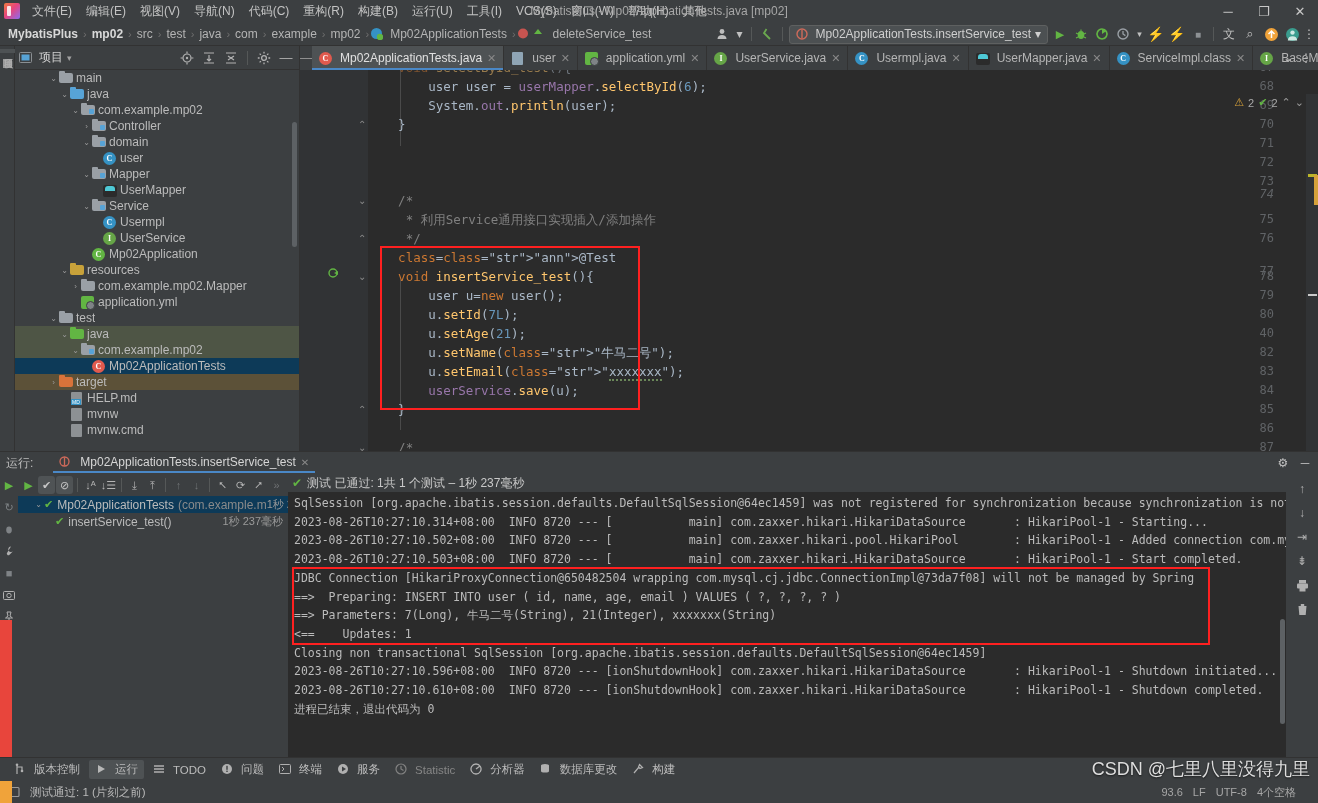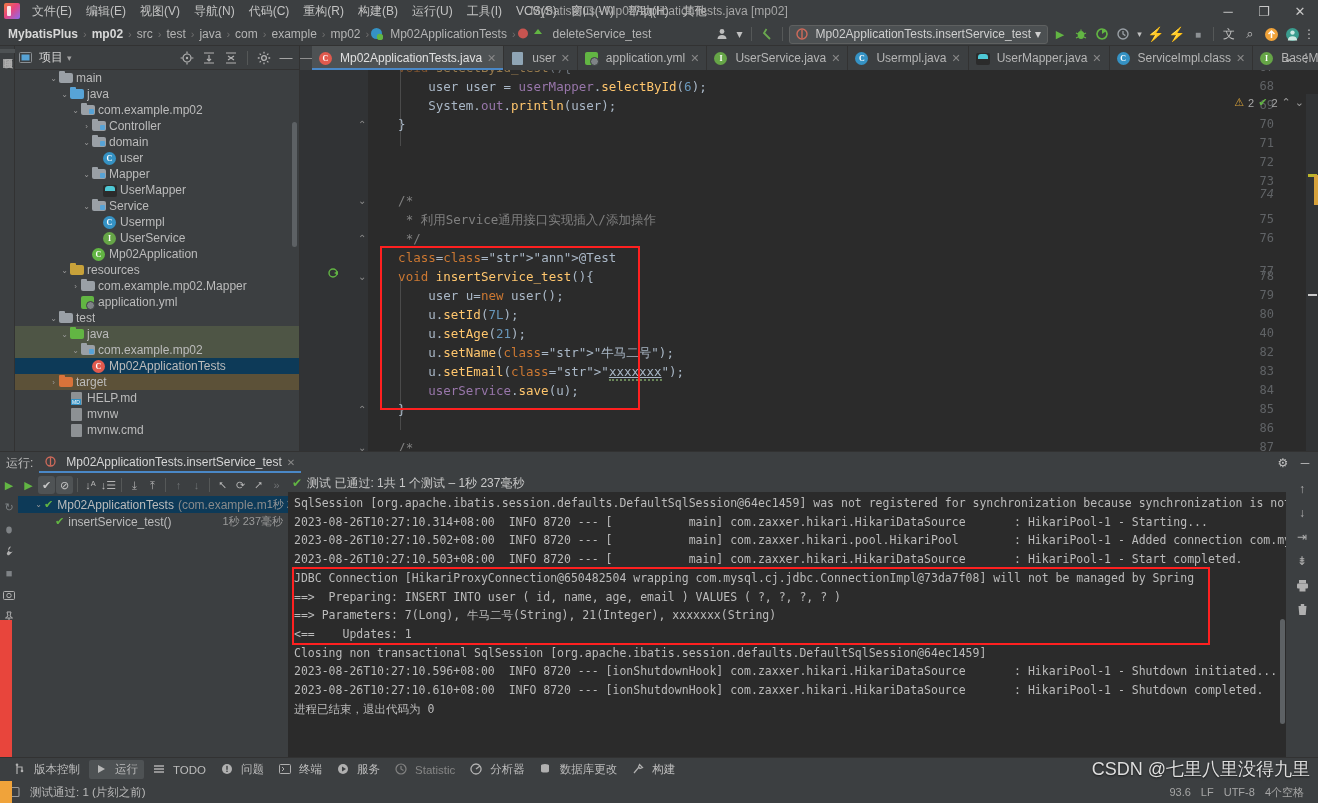--- a/index.html
+++ b/index.html
@@ -142,31 +142,31 @@
     white-space: pre;
   }
   .ln { position: absolute; right: 44px; font-family: "DejaVu Sans Mono", monospace;
         font-size: 12px; color: #606366; line-height: 19px; }
   .fold { position: absolute; left: 58px; color: #8a8a8a; font-size: 10px; line-height: 19px; }
   .gutrun { position: absolute; left: 28px; color: #62b543; font-size: 11px; line-height: 19px; }
   .indentguide { position: absolute; width: 1px; background: #4a4a4a; }
   .kw { color: #cc7832; } .num { color: #6897bb; }
   .cmt { color: #808080; } .fld { color: #9876aa; }
   .mth { color: #ffc66d; }
-  .squig { border-bottom: 2px dotted #6a8759; text-decoration: underline; }
+  .squig { border-bottom: 2px dotted #6a8759; }
   .highlight-box {
     position: absolute; border: 2px solid #ff2020; pointer-events: none;
   }
   .editor-marks { position: absolute; right: 0; top: 24px; width: 12px; bottom: 0; background: #313335; }
   .mark { position: absolute; right: 1px; width: 9px; height: 3px; }
   .editor-status { position: absolute; right: 14px; top: 26px; display: flex; align-items: center; gap: 4px; font-size: 11px; color: #a9a9a9; }
 
   
   .runpanel { position: absolute; top: 451px; left: 0; width: 1318px; height: 306px; background: #3c3f41; border-top: 1px solid #323232; }
-  .run-header { height: 22px; display: flex; align-items: center; padding-left: 6px; gap: 6px; }
+  .run-header { height: 22px; display: flex; align-items: center; padding-left: 6px; gap: 20px; }
   .run-lbl { font-size: 12px; color: #bcbcbc; }
   .run-tab {
     display: flex; align-items: center; gap: 5px; font-size: 12px; color: #d6d6d6;
     padding: 2px 6px; border-bottom: 2px solid #4a88c7;
   }
   .run-hdr-right { position: absolute; right: 4px; top: 0; height: 22px; display: flex; align-items: center; gap: 4px; }
 
   .run-strip { position: absolute; left: 0; top: 22px; width: 18px; bottom: 0; background: #3c3f41; }
   .rs-ico { width: 18px; height: 22px; display: flex; align-items: center; justify-content: center; color: #b0b0b0; font-size: 11px; }
 
@@ -192,21 +192,21 @@
   .console-scroll { position: absolute; right: 1px; top: 145px; width: 5px; height: 105px; background: #5d6164; border-radius: 3px; }
   .con-rail { position: absolute; right: 0; top: 22px; width: 32px; bottom: 0; background: #3c3f41; display: flex; flex-direction: column; align-items: center; padding-top: 4px; gap: 2px; }
   .cr-ico { width: 22px; height: 22px; display: flex; align-items: center; justify-content: center; color: #b0b0b0; font-size: 12px; }
 
   
   .statusbar { position: absolute; left: 0; bottom: 22px; width: 1318px; height: 24px; background: #3c3f41; display: flex; align-items: center; gap: 3px; padding-left: 8px; border-top: 1px solid #323232; }
   .sb-item { display: flex; align-items: center; gap: 4px; font-size: 11.5px; color: #bcbcbc; padding: 2px 6px; }
   .sb-item.active { background: #4e5254; border-radius: 2px; }
   .sb-item.dim { color: #868686; }
   .footer { position: absolute; left: 0; bottom: 0; width: 1318px; height: 22px; background: #3c3f41; display: flex; align-items: center; padding-left: 8px; gap: 6px; font-size: 11.5px; color: #b9b9b9; }
-  .footer-right { position: absolute; right: 14px; display: flex; align-items: center; gap: 10px; font-size: 11px; color: #a6a6a6; }
+  .footer-right { position: absolute; right: 22px; display: flex; align-items: center; gap: 10px; font-size: 11px; color: #a6a6a6; }
   .watermark { position: absolute; right: 8px; bottom: 22px; font-size: 18px; color: #dedede; font-family: "Liberation Sans", sans-serif; text-shadow: 0 1px 2px rgba(0,0,0,.6); }
   .bottom-accent { position: absolute; left: 0; bottom: 0; width: 12px; height: 22px; background: #f0a33a; }
   .left-accent { position: absolute; left: 0; top: 620px; width: 12px; height: 137px; background: #e8453c; }
 </style>
 </head>
 <body>
 
 <div id="app">
 
   <div class="titlebar">

